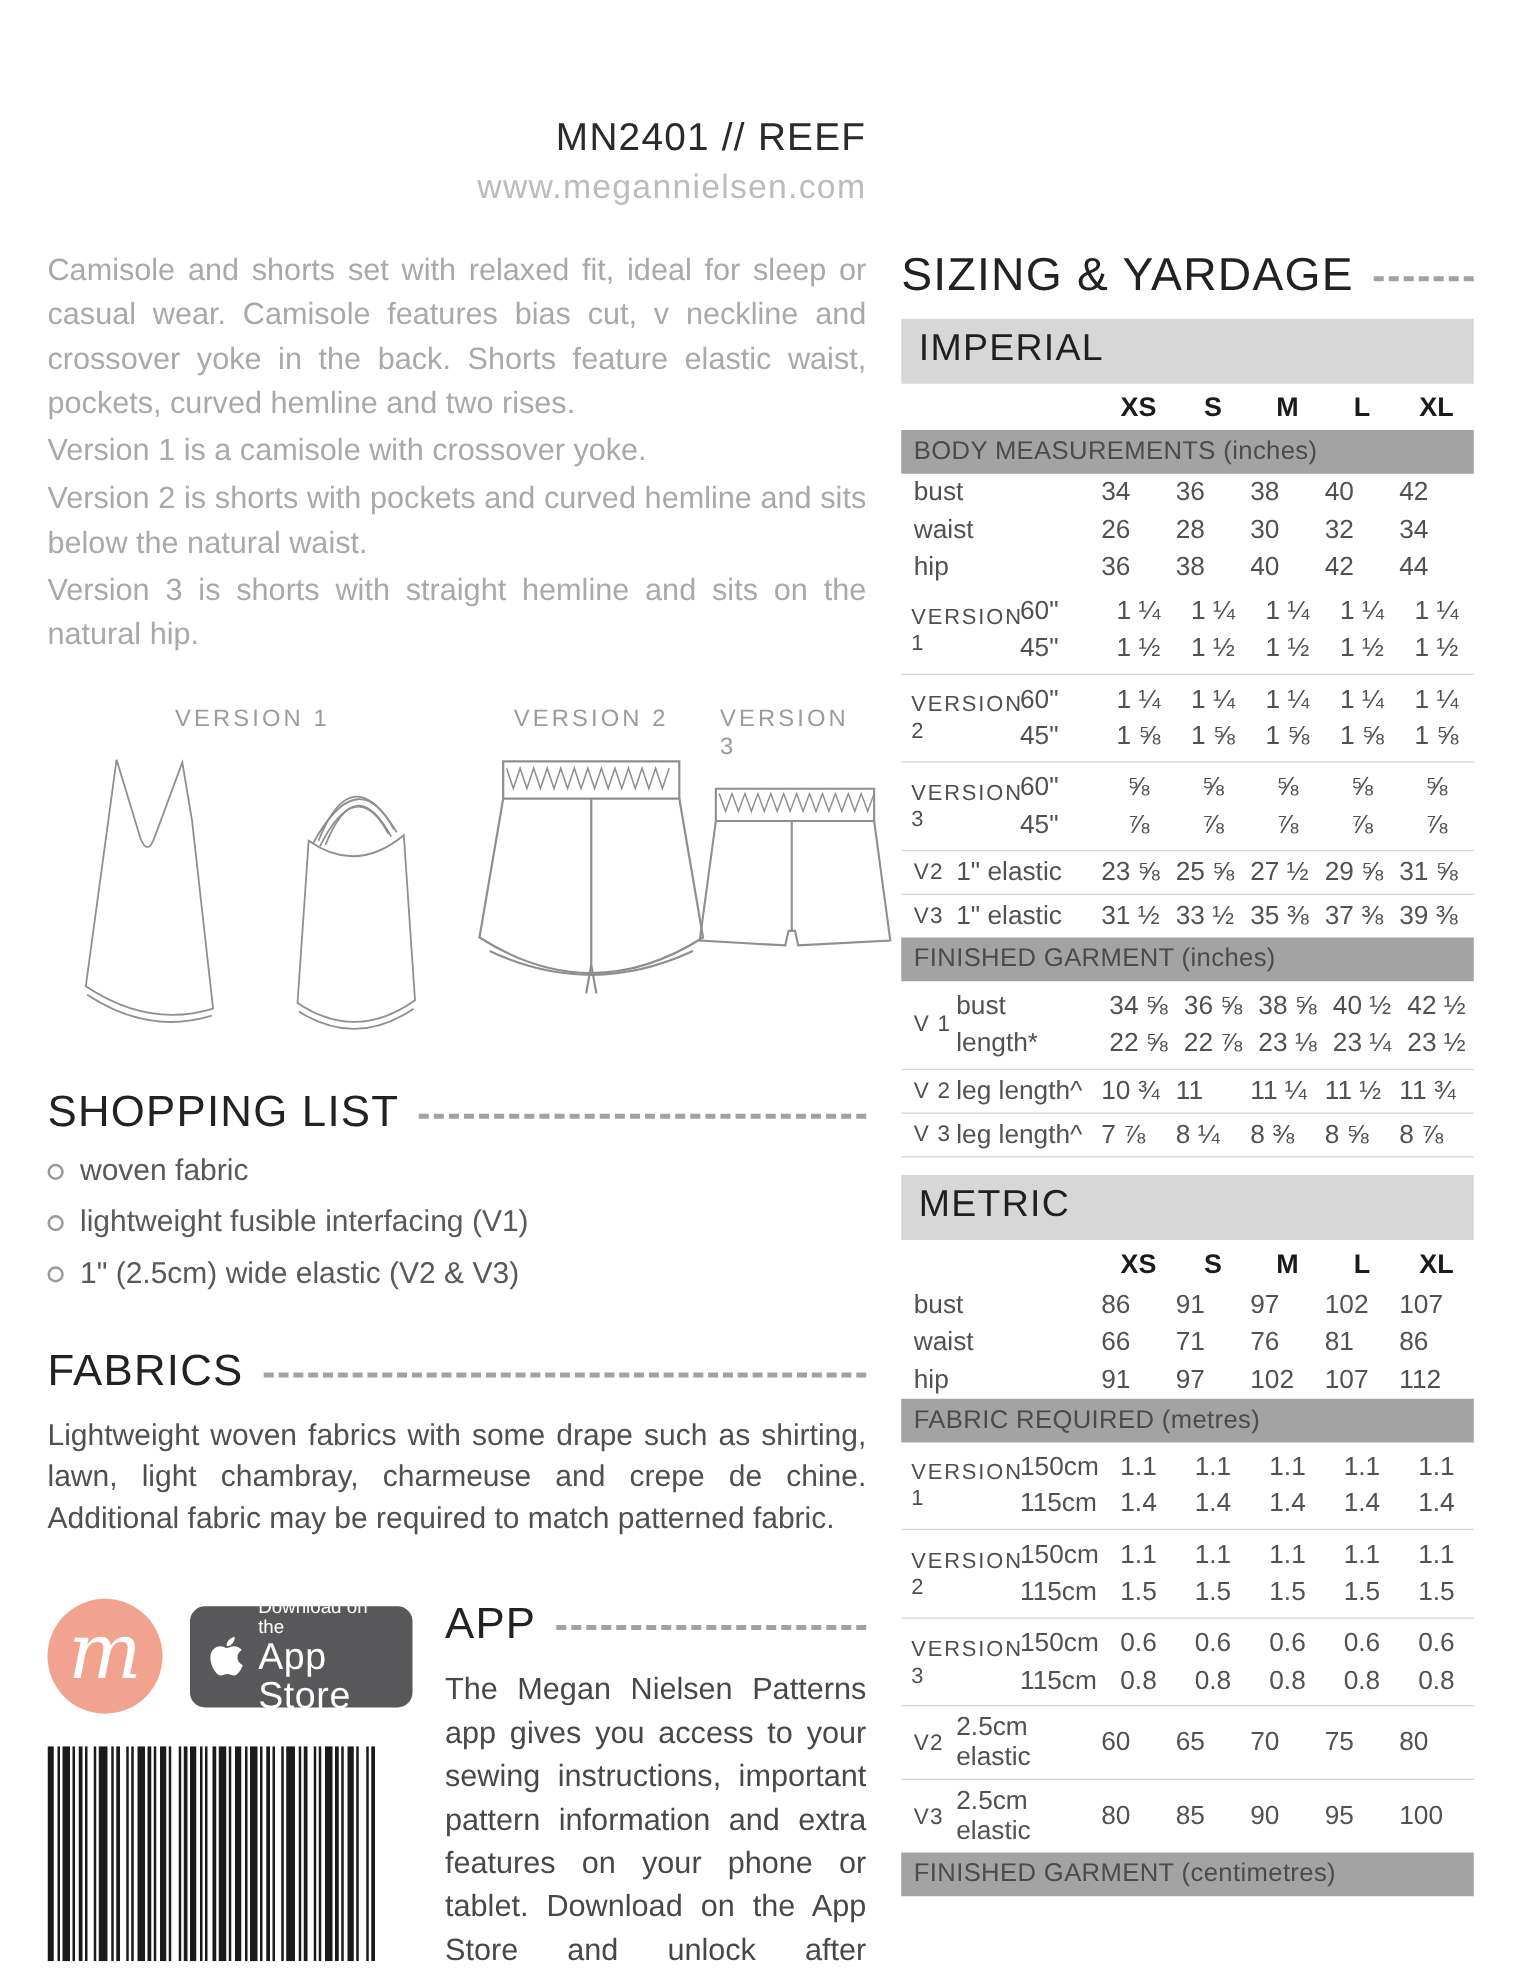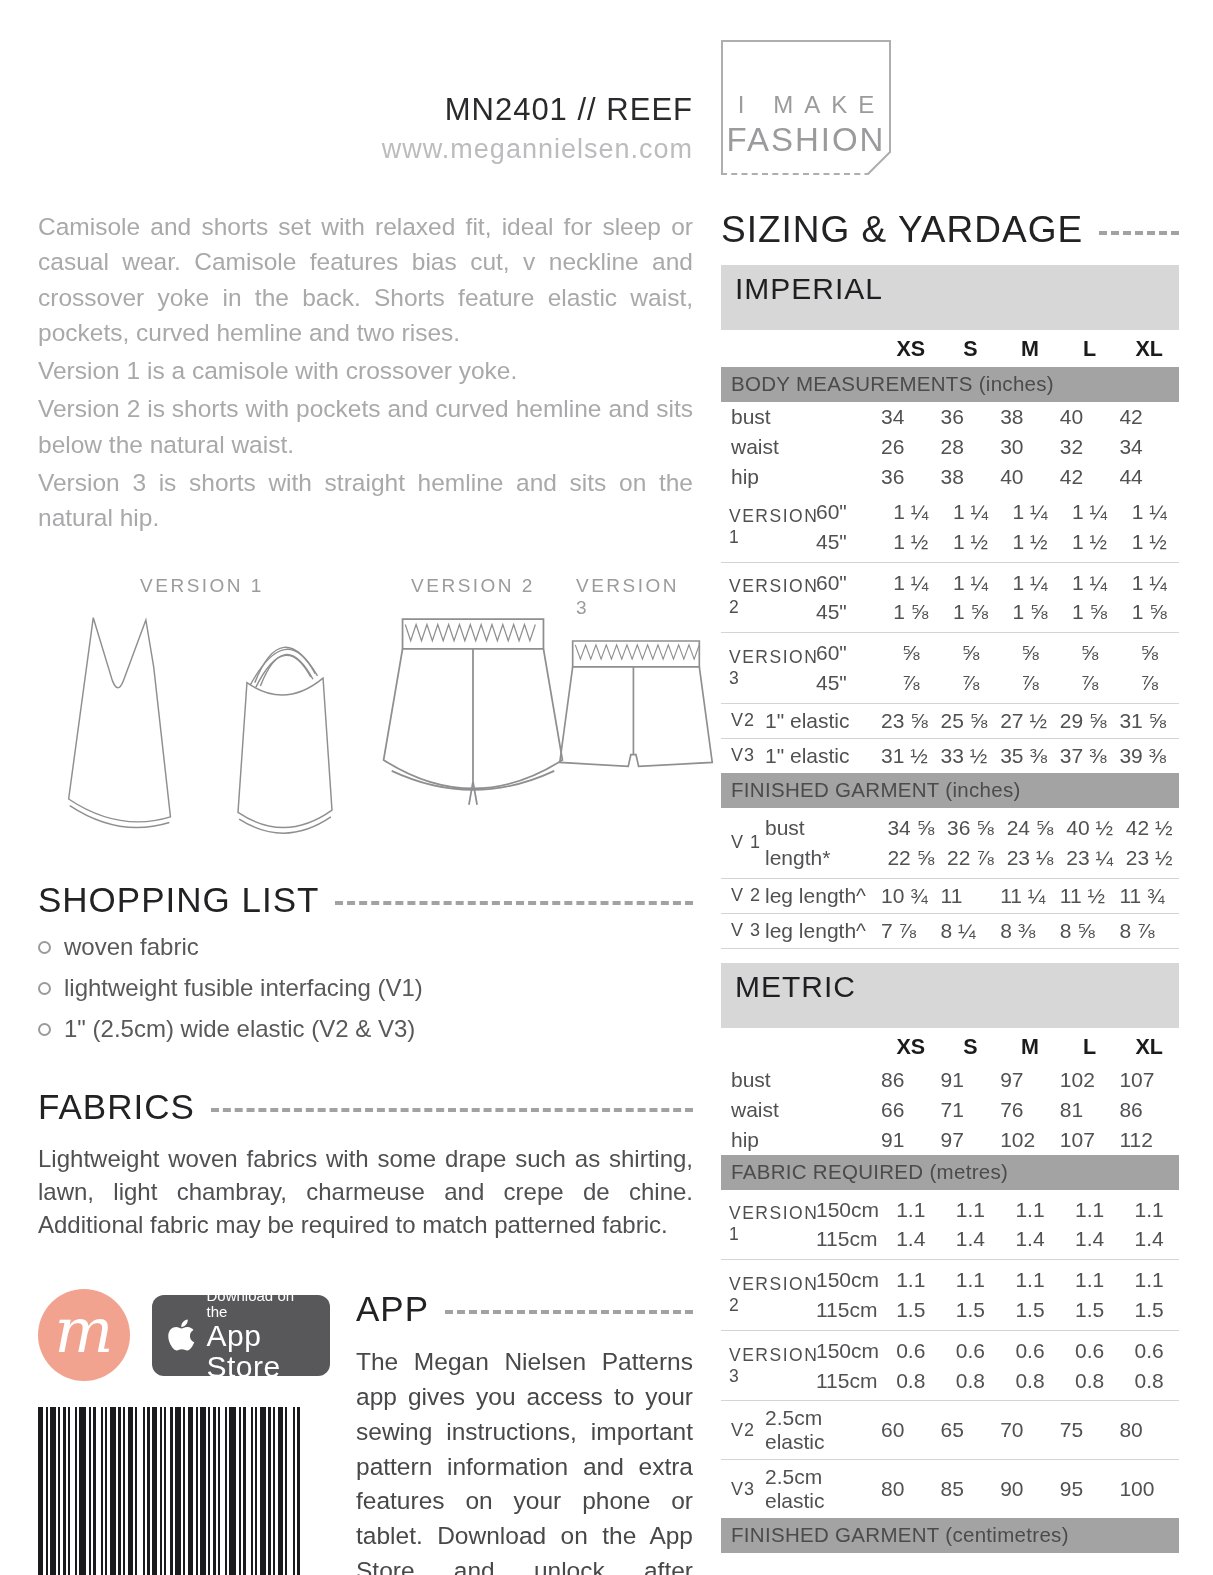--- a/index.html
+++ b/index.html
@@ -71,21 +71,21 @@
   .appstore .txt { margin-left:12px; line-height:1.05; }
   .appstore .s1 { font-size:15px; }
   .appstore .s2 { font-size:30px; font-weight:400; letter-spacing:0.5px; }
   .barcode { margin-top:26px; }
   .barcode svg { display:block; }
   .app-sec { margin-left:26px; flex:1; }
   .app-sec .body { margin-top:16px; font-size:24.5px; line-height:1.42; color:#48484a; text-align:justify; }
 
   
   .sizing-h .t { font-size:37px; }
-  .bar { background:#d7d7d8; margin-top:14px; padding:7px 14px 24px; font-size:30px; letter-spacing:1px; color:#1f1f21; }
+  .bar { background:#d7d7d8; margin-top:14px; padding:7px 14px 11px; font-size:30px; letter-spacing:1px; color:#1f1f21; }
   .sz { font-size:21px; color:#515154; }
   .sizehdr { display:grid; grid-template-columns:160px repeat(5,1fr); padding:7px 0 5px; }
   .sizehdr div { text-align:center; font-weight:bold; font-size:21.5px; color:#1b1b1d; }
   .band { background:#a3a3a3; padding:5px 10px 6px; font-size:20.5px; color:#4b4b4d; letter-spacing:0.3px; }
   .trow { display:grid; grid-template-columns:160px repeat(5,1fr); padding:3px 0; align-items:center; }
   .trow .lbl { padding-left:10px; }
   .val { text-align:left; }
   .group { display:grid; grid-template-columns:95px 65px repeat(5,1fr); padding:5px 0; align-items:center; }
   .group .glabel { padding-left:8px; font-size:17.5px; letter-spacing:1.5px; color:#4f4f51; }
   .group .gw div, .group .cell div { line-height:1.42; }
@@ -102,28 +102,20 @@
 </head>
 <body>
 
 <div class="page">
 
   <div class="hdr">
     <div class="hdr-titles">
       <div class="pattern-code">MN2401 // REEF</div>
       <div class="website">www.megannielsen.com</div>
     </div>
-    <div class="logo-box">
-      <div class="logo-l1">I MAKE</div>
-      <div class="logo-l2">FASHION</div>
-      <svg class="logo-notch" width="24" height="24">
-        <polygon points="24,0 24,24 0,24" fill="#ffffff"></polygon>
-        <line x1="0" y1="24" x2="24" y2="0" stroke="#aeaeae" stroke-width="2"></line>
-      </svg>
-    </div>
   </div>
 
   <div class="cols">
 
     <div class="col-left">
 
       <div class="desc">
         <p>Camisole and shorts set with relaxed fit, ideal for sleep or casual wear. Camisole features bias cut, v neckline and crossover yoke in the back. Shorts feature elastic waist, pockets, curved hemline and two rises.</p>
         <p>Version 1 is a camisole with crossover yoke.</p>
         <p>Version 2 is shorts with pockets and curved hemline and sits below the natural waist.</p>
@@ -381,21 +373,21 @@
             </div>
           <div class="cell">
               <div>34 ⅝</div>
               <div>22 ⅝</div>
             </div>
           <div class="cell">
               <div>36 ⅝</div>
               <div>22 ⅞</div>
             </div>
           <div class="cell">
-              <div>24 ⅝</div>
+              <div>38 ⅝</div>
               <div>23 ⅛</div>
             </div>
           <div class="cell">
               <div>40 ½</div>
               <div>23 ¼</div>
             </div>
           <div class="cell">
               <div>42 ½</div>
               <div>23 ½</div>
             </div>

